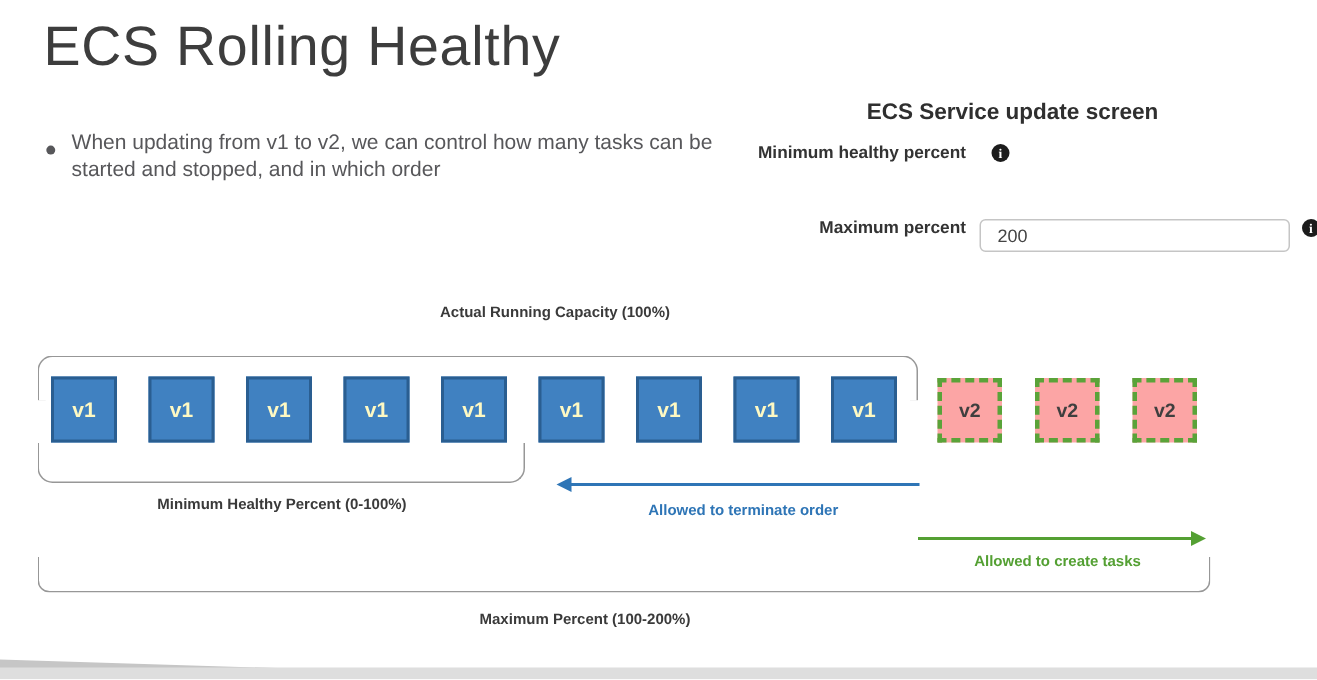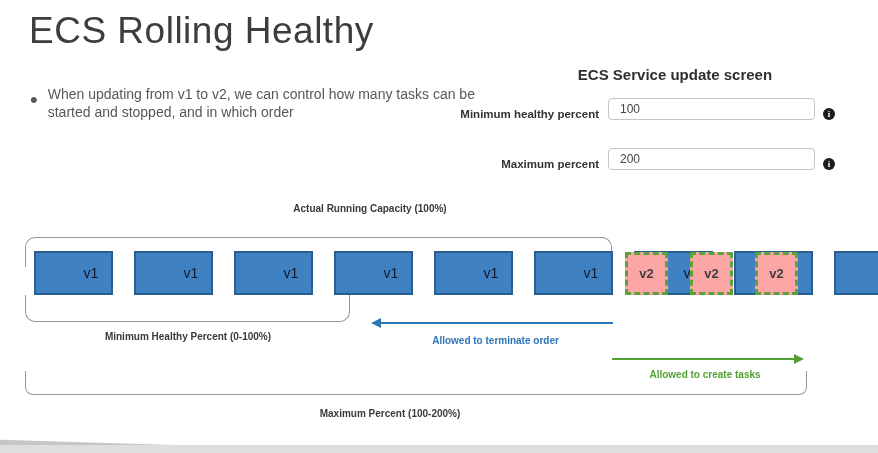--- a/index.html
+++ b/index.html
@@ -9,21 +9,21 @@
   
   .slide-title{position:absolute;left:29px;top:10px;font-size:37px;font-weight:300;
                color:#3d3d3d;letter-spacing:.5px;}
   .bullet-block{position:absolute;left:30px;top:86px;width:452px;display:flex;}
   .bullet-dot{font-size:22px;color:#57575a;margin-right:10px;line-height:1.27;}
   .bullet-text{font-size:14px;color:#57575a;line-height:1.27;font-weight:300;}
 
   
   .form-title{position:absolute;left:520px;top:66px;width:310px;text-align:center;
               font-size:15px;font-weight:600;color:#2f2f2f;}
-  .form-row{position:absolute;left:442px;height:24px;display:flex;align-items:flex-end;}
+  .form-row{position:absolute;left:487px;height:24px;display:flex;align-items:flex-start;}
   .form-row.row1{top:96px;} .form-row.row2{top:146px;}
   .form-label{width:157px;text-align:right;font-size:11.5px;font-weight:bold;color:#333;
               margin-right:9px;}
   .form-input{width:194px;height:20px;border:1px solid #c5c5c5;border-radius:4px;
               font-family:"Liberation Sans",sans-serif;font-size:12px;color:#444;
               padding:0 0 0 11px;outline:none;background:#fff;}
   .info-icon{width:12px;height:12px;margin-left:8px;border-radius:50%;background:#1c1c1c;
              color:#fff;font-family:"Liberation Serif",serif;font-weight:bold;font-size:9px;
              display:flex;align-items:center;justify-content:center;line-height:1;}
 
@@ -41,22 +41,22 @@
                border-radius:10px 10px 0 0;}
   .bracket-min{left:25px;top:295px;width:323px;height:26px;border-top:none;
                border-radius:0 0 10px 10px;}
   .bracket-max{left:25px;top:371px;width:780px;height:23px;border-top:none;
                border-radius:0 0 8px 8px;}
 
   
   .task-row{position:absolute;display:flex;}
   .task-row.v1{left:34px;top:251px;gap:21px;}
   .task-row.v1>div{width:40px;height:40px;background:#4081c1;border:2px solid #2a5e91;
-        color:#0f172a;font-weight:normal;font-size:14px;display:flex;align-items:center;
-        justify-content:center;padding-left:35px;}
+        color:#fef9c3;font-weight:bold;font-size:14px;display:flex;align-items:center;
+        justify-content:center;}
   .task-row.v2{left:625px;top:252px;gap:22px;}
   .task-row.v2>div{width:37px;height:37px;background:#fca5a5;border:3px dashed #5aa339;
         color:#3f3f3f;font-weight:bold;font-size:13px;display:flex;align-items:center;
         justify-content:center;}
 
   
   .arrow-line{position:absolute;height:2px;}
   .arrow-line.blue{left:380px;top:322px;width:233px;background:#2e75b6;}
   .arrow-line.green{left:612px;top:358px;width:184px;background:#54a033;}
   .arrow-head{position:absolute;width:0;height:0;}
@@ -79,21 +79,20 @@
 
   <div class="bullet-block">
     <span class="bullet-dot">•</span>
     <span class="bullet-text">When updating from v1 to v2, we can control how many tasks can be started and stopped, and in which order</span>
   </div>
 
   <div class="form-title">ECS Service update screen</div>
 
   <div class="form-row row1">
     <div class="form-label">Minimum healthy percent</div>
-    <input class="form-input" type="text" value="100" style="">
     <div class="info-icon">i</div>
   </div>
 
   <div class="form-row row2">
     <div class="form-label">Maximum percent</div>
     <input class="form-input" type="text" value="200" style="">
     <div class="info-icon">i</div>
   </div>
 
   <div class="diagram-label lbl-actual">Actual Running Capacity (100%)</div>

